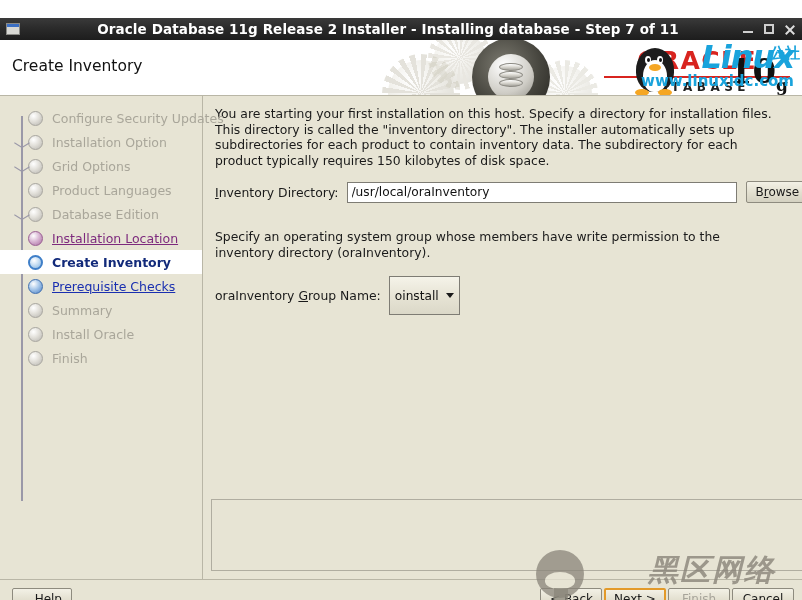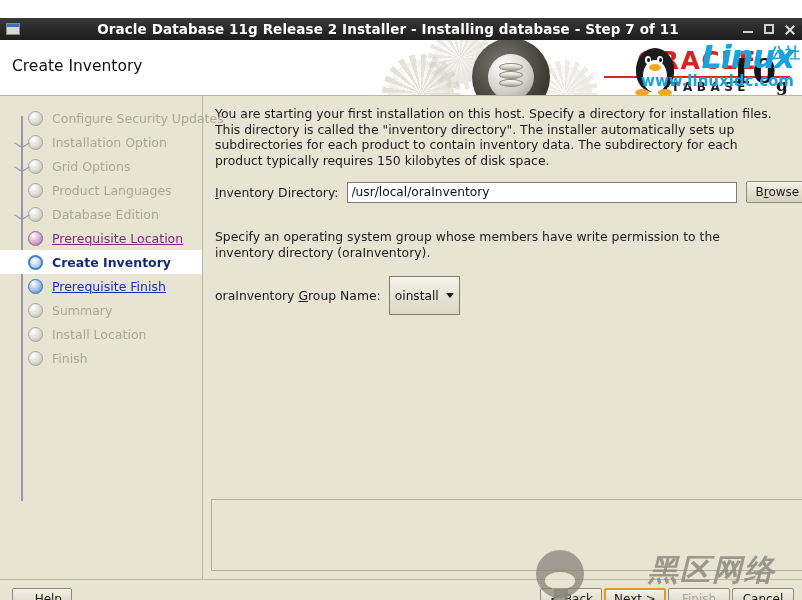--- a/index.html
+++ b/index.html
@@ -478,41 +478,41 @@
       </div>
 
       <div class="nav-item">
         <div class="branch"></div>
         <div class="node gray"></div>
         <div class="nav-label done">Database Edition</div>
       </div>
 
       <div class="nav-item">
         <div class="node purple"></div>
-        <div class="nav-label link-purple">Prerequisite Location</div>
+        <div class="nav-label link-purple">Installation Location</div>
       </div>
 
       <div class="nav-item current">
         <div class="node blue-ring"></div>
         <div class="nav-label current">Create Inventory</div>
       </div>
 
       <div class="nav-item">
         <div class="node blue"></div>
-        <div class="nav-label link-blue">Prerequisite Finish</div>
+        <div class="nav-label link-blue">Prerequisite Checks</div>
       </div>
 
       <div class="nav-item">
         <div class="node gray"></div>
         <div class="nav-label done">Summary</div>
       </div>
 
       <div class="nav-item">
         <div class="node gray"></div>
-        <div class="nav-label done">Install Location</div>
+        <div class="nav-label done">Install Oracle</div>
       </div>
 
       <div class="nav-item">
         <div class="node gray"></div>
         <div class="nav-label done">Finish</div>
       </div>
     </div>
 
     <div class="main">
 

